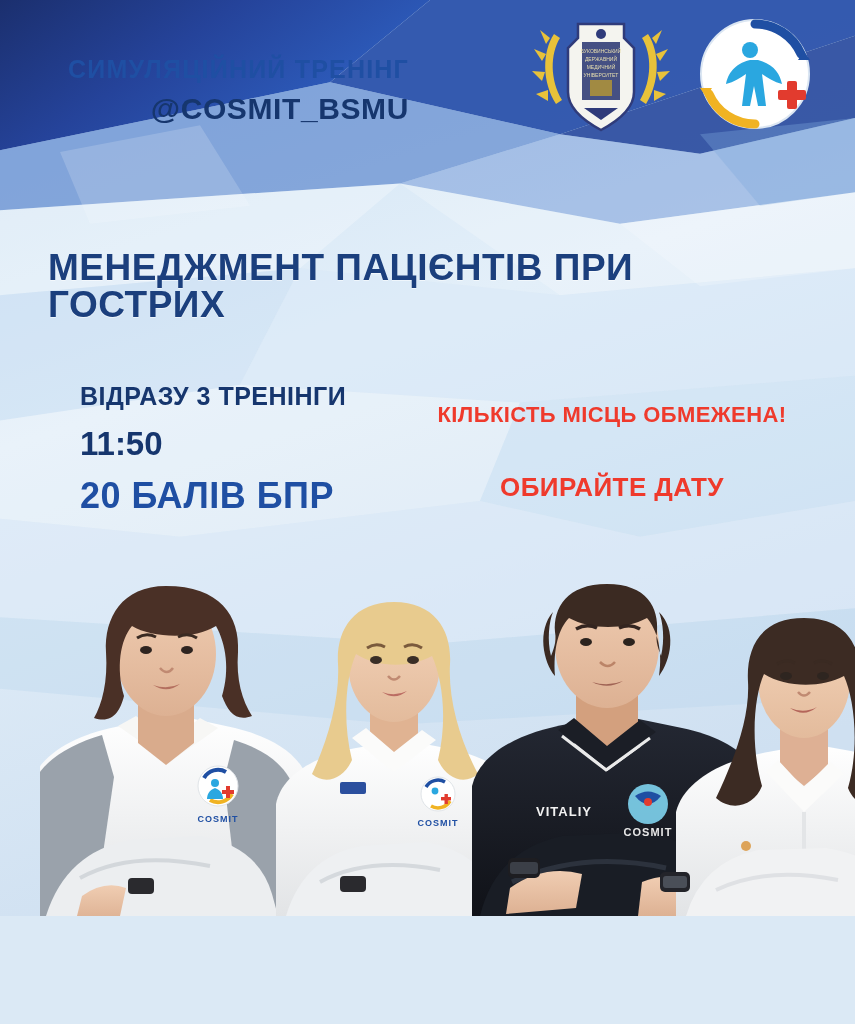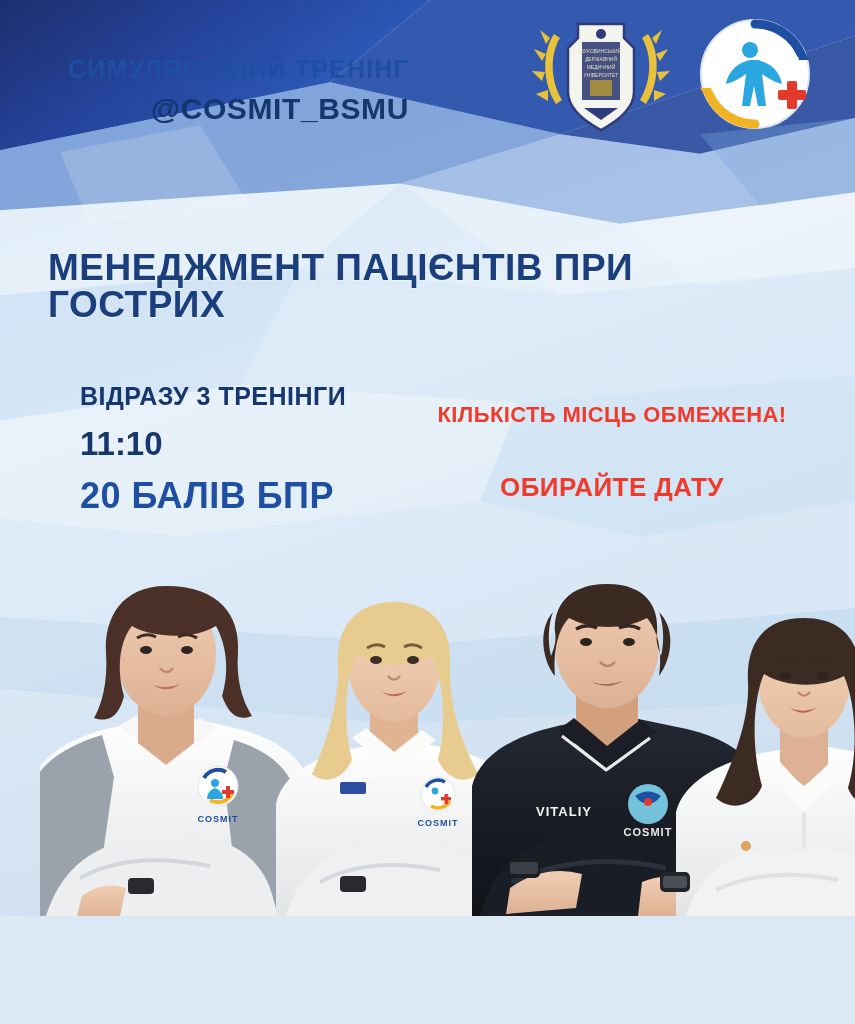--- a/index.html
+++ b/index.html
@@ -246,21 +246,21 @@
       </g>
     </svg>
   </div>
 
   <div class="title">
     <div class="title-line">Менеджмент пацієнтів при гострих</div>
   </div>
 
   <div class="info">
     <div class="info-row">Відразу 3 тренінги</div>
-    <div class="info-time">11:10</div>
+    <div class="info-time">11:50</div>
     <div class="info-points">20 балів БПР</div>
   </div>
 
   <div class="warning">
     <div class="warn-line1">Кількість місць обмежена!</div>
     <div class="warn-line2">Обирайте дату</div>
   </div>
 
   <div class="people">
     <svg viewBox="0 0 855 430" preserveAspectRatio="none">

